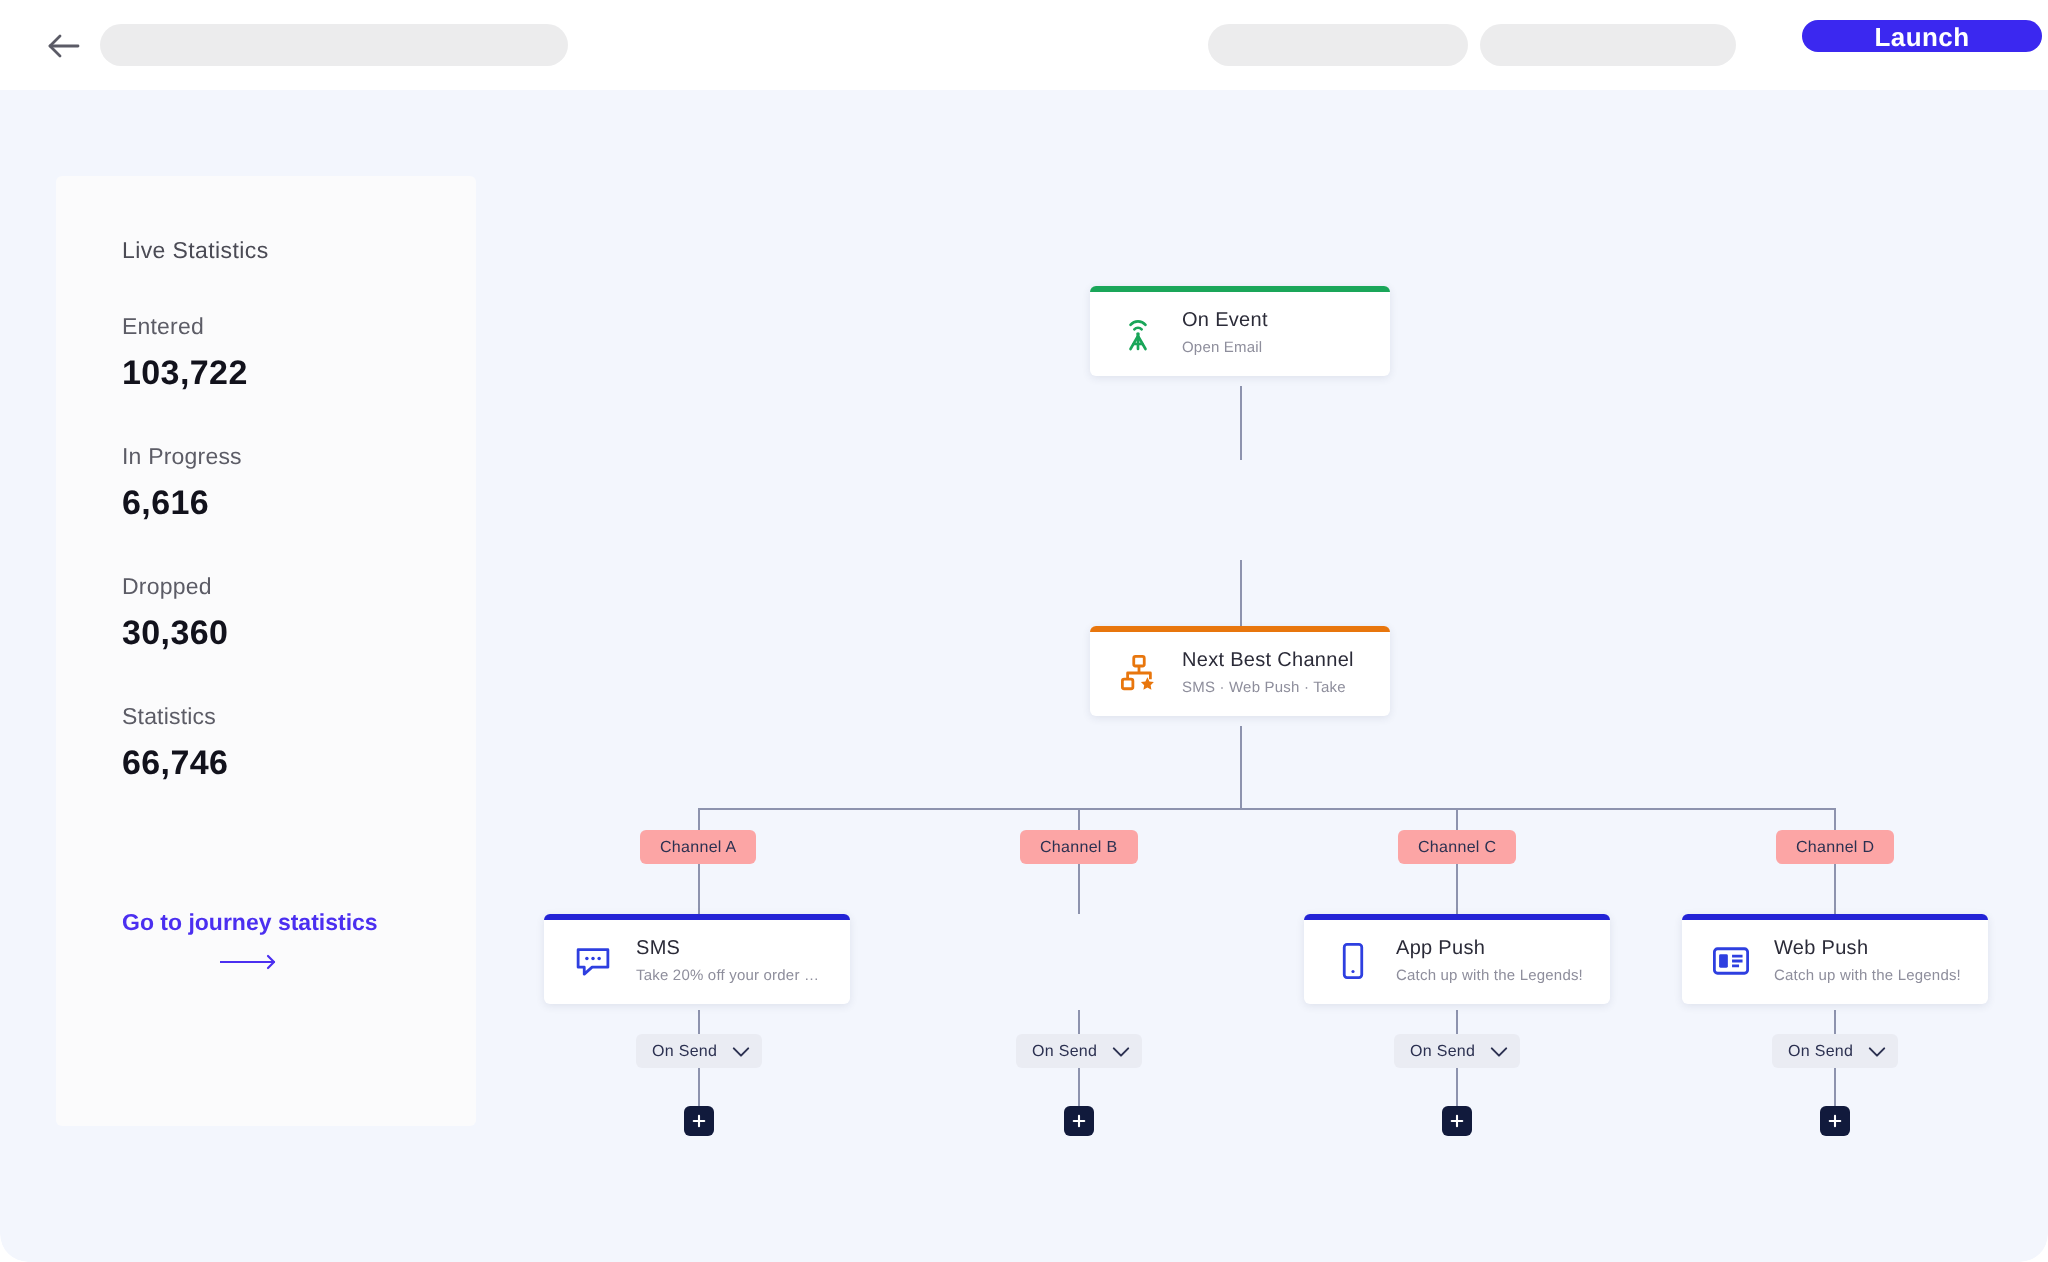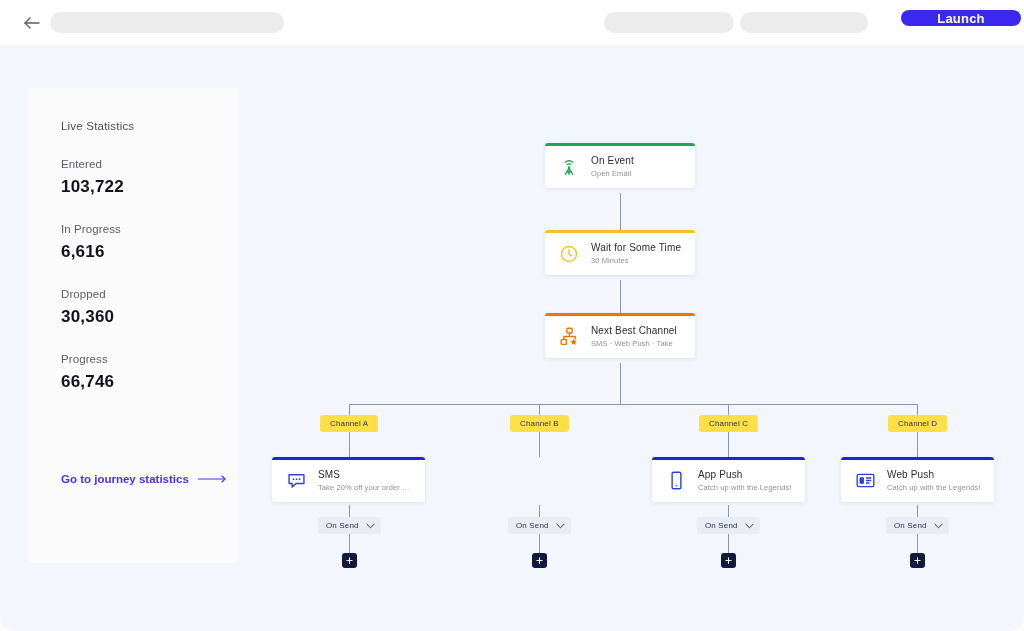--- a/index.html
+++ b/index.html
@@ -119,20 +119,21 @@
     position: absolute;
     left: 33px;
     bottom: 78px;
     display: flex;
     align-items: center;
     gap: 9px;
     color: #4b2ff0;
     font-size: 11.5px;
     font-weight: bold;
     cursor: pointer;
+    flex-direction: column;
   }
   .link-arrow { display: block; }
 
   
   .node {
     position: absolute;
     background: #ffffff;
     border-radius: 3px;
     box-shadow: 0 1px 4px rgba(40,50,90,0.10);
     overflow: hidden;
@@ -191,21 +192,21 @@
   }
   .v-line { width: 1px; }
   .h-line { height: 1px; }
 
   
   .chip {
     position: absolute;
     top: 370px;
     height: 17px;
     min-width: 58px;
-    background: #fde047;
+    background: #fca5a5;
     border-radius: 3px;
     display: flex;
     align-items: center;
     justify-content: center;
     padding: 0 10px;
     font-size: 8px;
     color: #2c3151;
     letter-spacing: 0.15px;
     cursor: pointer;
   }
@@ -280,21 +281,21 @@
         <div class="stat-label">In Progress</div>
         <div class="stat-value">6,616</div>
       </div>
 
       <div class="stat-block">
         <div class="stat-label">Dropped</div>
         <div class="stat-value">30,360</div>
       </div>
 
       <div class="stat-block">
-        <div class="stat-label">Progress</div>
+        <div class="stat-label">Statistics</div>
         <div class="stat-value">66,746</div>
       </div>
 
       <div class="stats-link">
         <span>Go to journey statistics</span>
         <svg class="link-arrow" width="30" height="8" viewBox="0 0 30 8" fill="none" stroke="#4b2ff0" stroke-width="1.1" stroke-linecap="round" stroke-linejoin="round">
           <path d="M0 4h27"></path>
             <path d="M24 1l3 3-3 3"></path>
         </svg>
       </div>
@@ -340,35 +341,20 @@
             <path d="M9.3 18h5.4"></path>
           </svg>
         </span>
         <div class="node-text">
           <div class="node-title">On Event</div>
           <div class="node-sub">Open Email</div>
         </div>
       </div>
     </div>
 
-    <div class="node node-trunk n-wait">
-      <div class="node-accent" style="background:#f5c321;"></div>
-      <div class="node-body">
-        <span class="node-icon">
-          <svg width="20" height="20" viewBox="0 0 24 24" fill="none" stroke="#f5c321" stroke-width="1.7" stroke-linecap="round">
-            <circle cx="12" cy="12" r="9"></circle>
-            <path d="M12 7v5.2l3.4 2"></path>
-          </svg>
-        </span>
-        <div class="node-text">
-          <div class="node-title">Wait for Some Time</div>
-          <div class="node-sub">30 Minutes</div>
-        </div>
-      </div>
-    </div>
 
     <div class="node node-trunk n-nbc">
       <div class="node-accent" style="background:#e8760d;"></div>
       <div class="node-body">
         <span class="node-icon">
           <svg width="21" height="21" viewBox="0 0 24 24" fill="none" stroke="#e8760d" stroke-width="1.6" stroke-linejoin="round">
             <rect x="9" y="2.5" width="6" height="5.5" rx="1"></rect>
             <rect x="2.5" y="15.5" width="6" height="5.5" rx="1"></rect>
             <path d="M12 8v4M5.5 15.5v-3.5h13v3.5"></path>
             <path d="M16.8 14.4l1.15 2.4 2.55.35-1.85 1.82.44 2.58-2.29-1.22-2.29 1.22.44-2.58L13.1 17.15l2.55-.35z" fill="#e8760d" stroke="none"></path>

